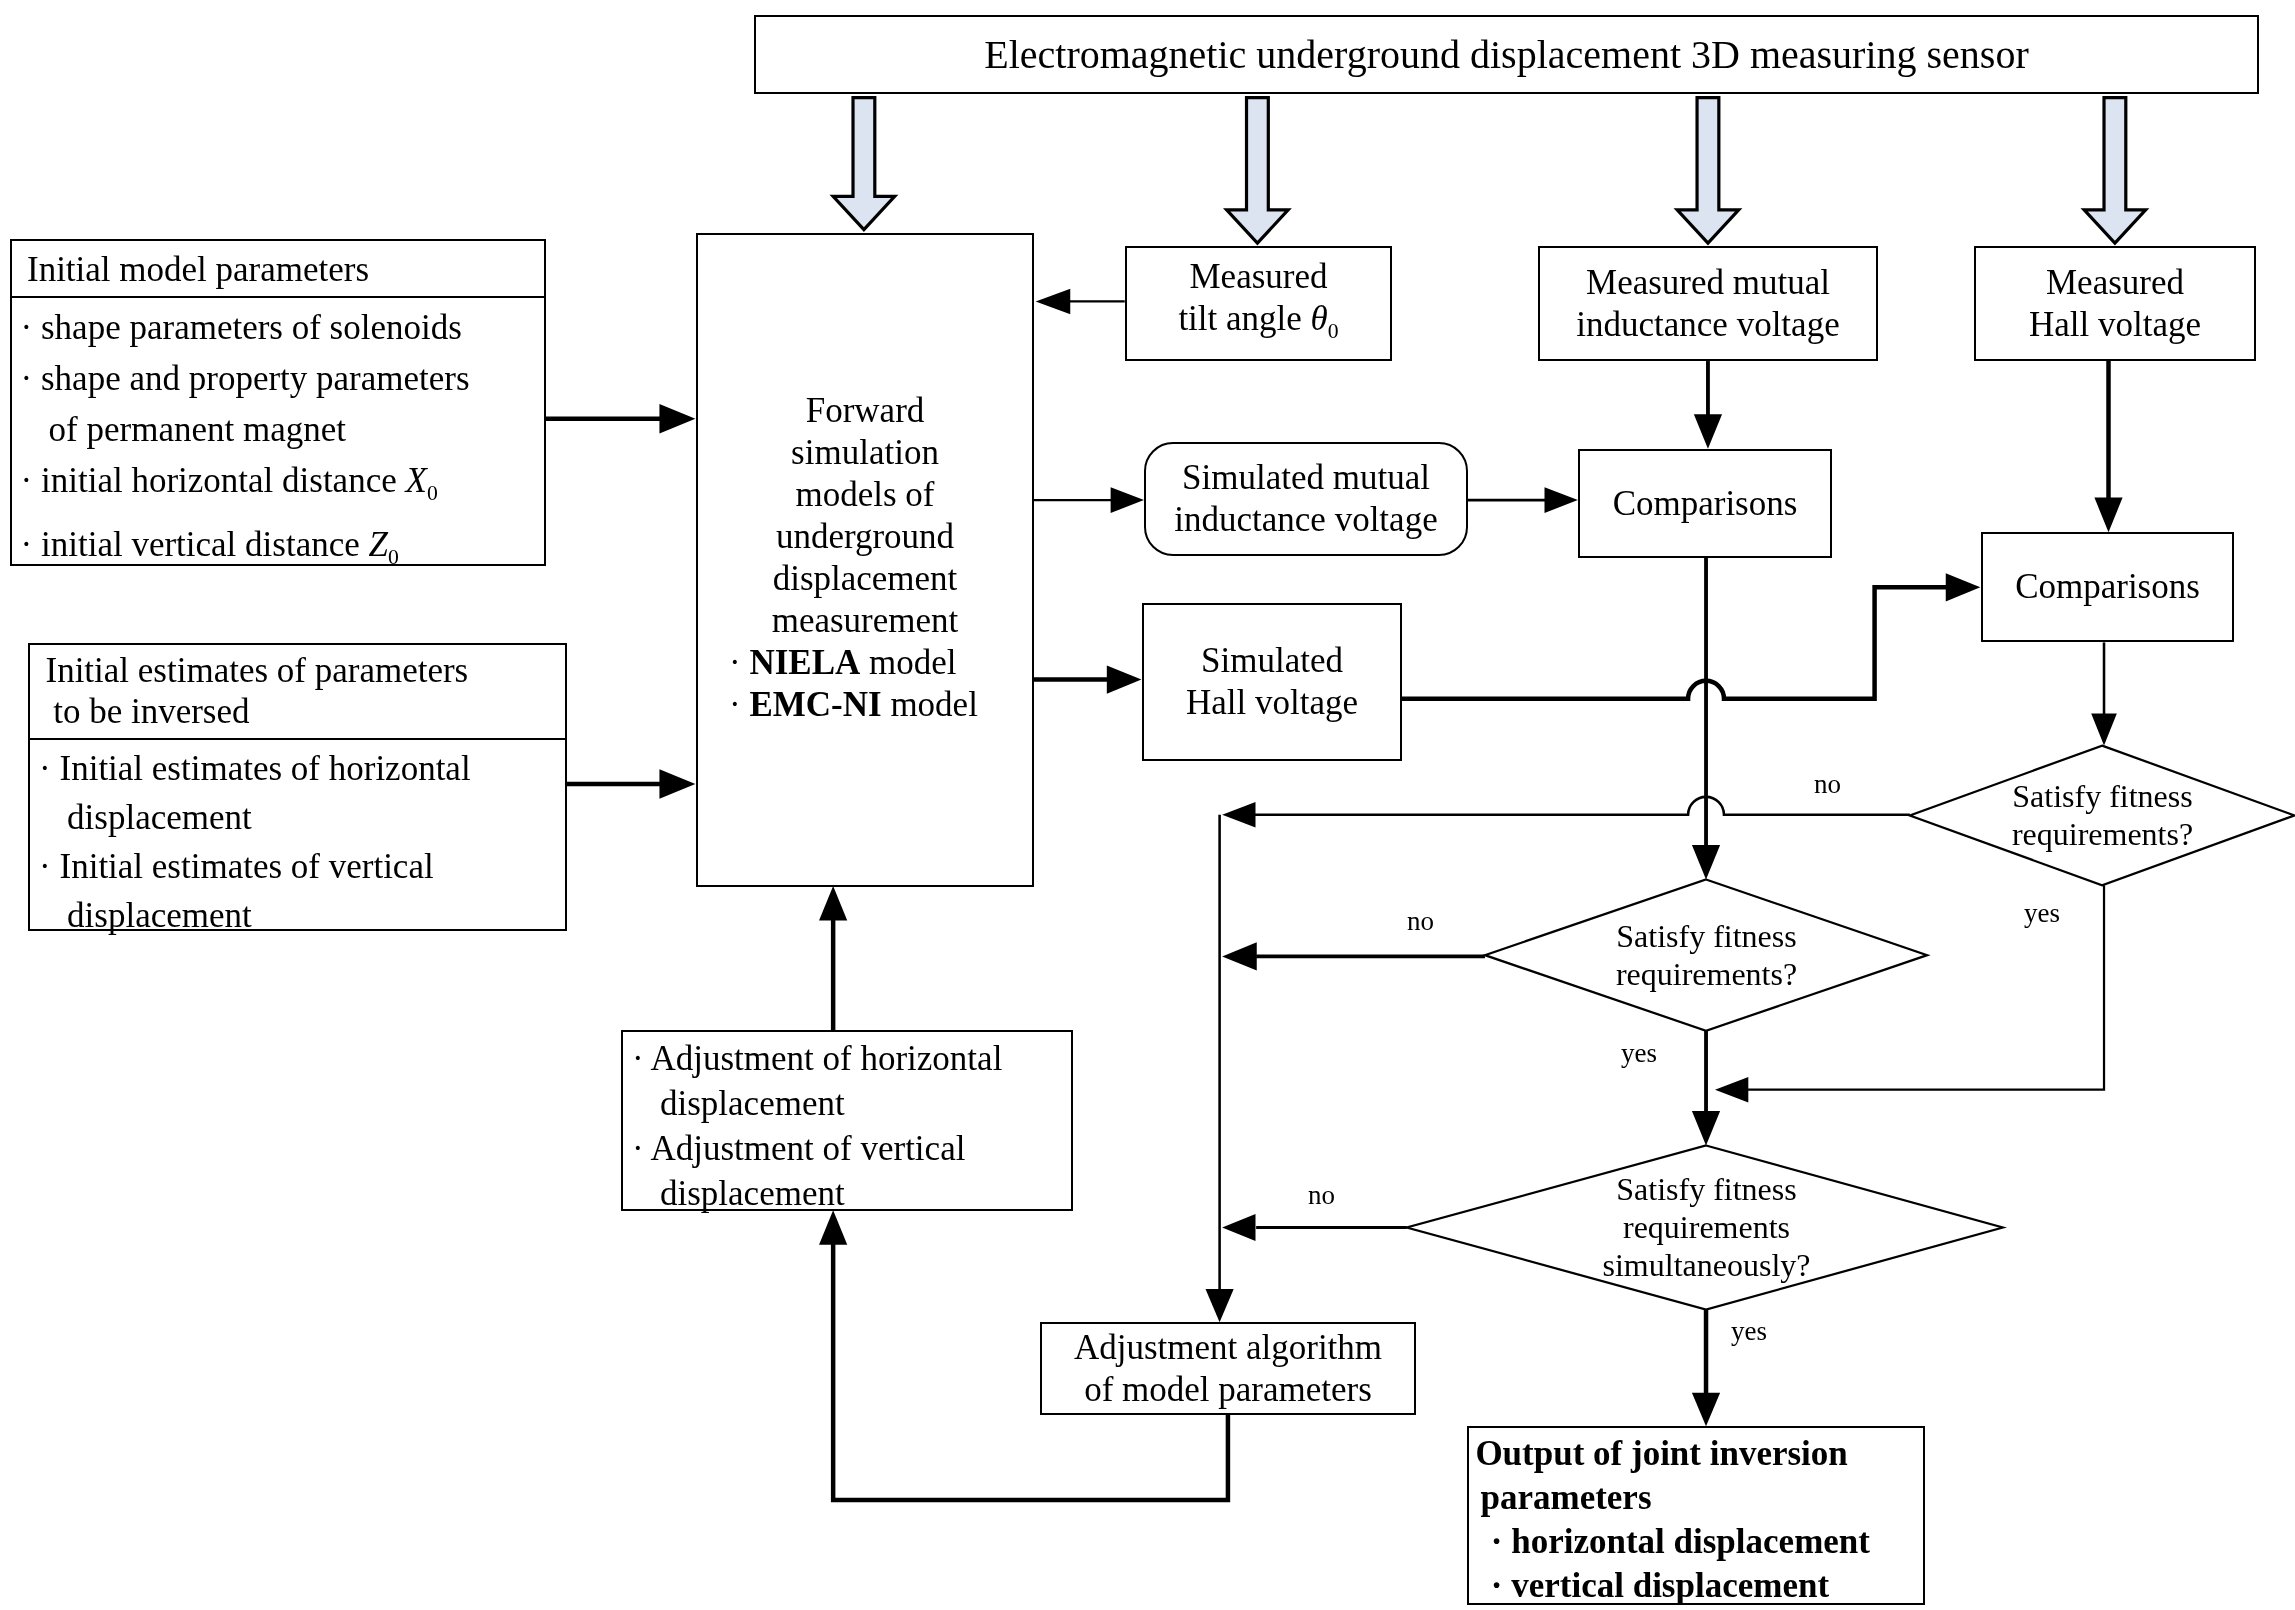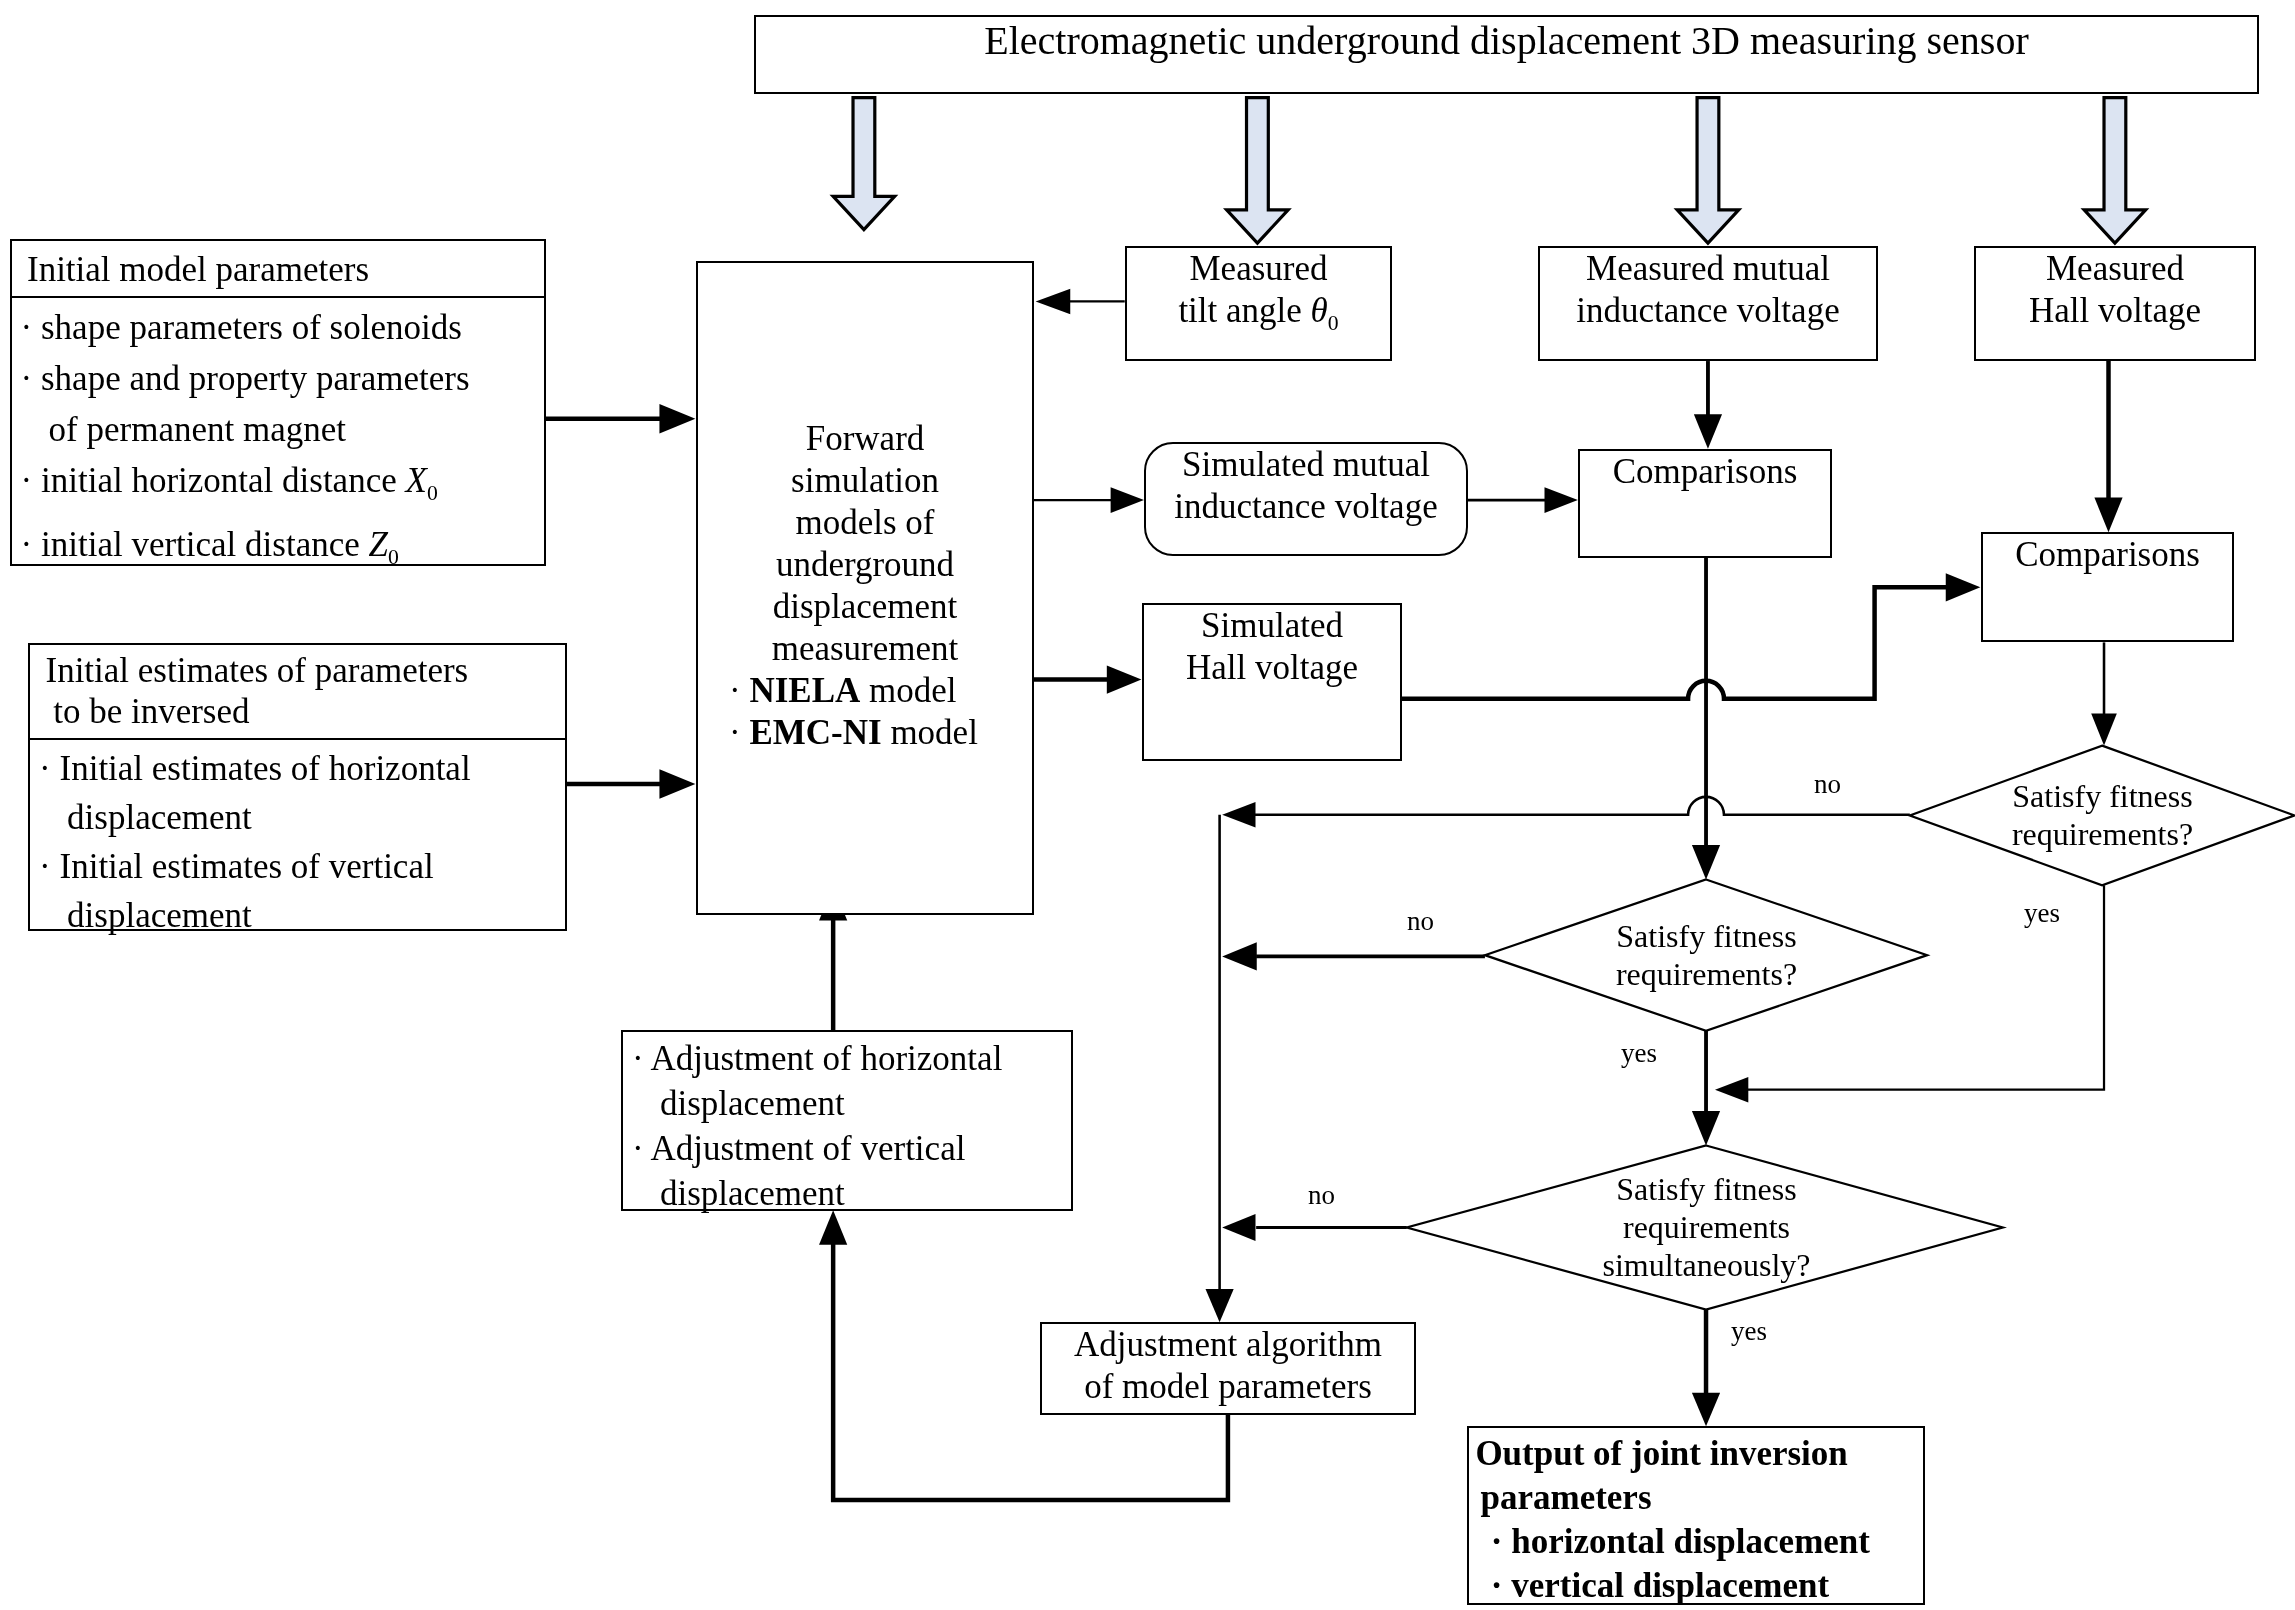--- a/index.html
+++ b/index.html
@@ -1,20 +1,20 @@
 <!DOCTYPE html>
 <html style="font-size:10.3px"><head>
 <meta charset="utf-8">
 <style>
   html,body{margin:0;padding:0;background:#ffffff;}
   #canvas{position:relative;width:2295px;height:1611px;background:#ffffff;
           font-family:"Liberation Serif","DejaVu Serif",serif;color:#000;}
   #wires{position:absolute;left:0;top:0;z-index:1;}
   .box{position:absolute;box-sizing:border-box;border:2.6px solid #000;background:#fff;z-index:2;}
-  .ctr{display:flex;flex-direction:column;align-items:center;text-align:center;}
+  .ctr{display:flex;flex-direction:column;justify-content:center;align-items:center;text-align:center;}
   .fs54{font-size:35px;line-height:42px;}
   .banner{font-size:40px;}
   .ttl{box-sizing:border-box;border-bottom:2.6px solid #000;padding:9px 0 6.4px 15.4px;font-size:35px;line-height:40px;}
   .blk{padding:3.8px 0 0 9px;font-size:35px;}
   .line{display:block;white-space:nowrap;}
   .cont{padding-left:28px;}
   .lh80 .line{line-height:51px;}
   .lh76 .line{line-height:49px;}
   .lh70 .line{line-height:45px;}
   .lh68 .line{line-height:44px;}
@@ -134,21 +134,21 @@
     <span class="line cont" style="padding-left:7.7px;">to be inversed</span>
   </div>
   <div class="blk lh76">
     <span class="line">· Initial estimates of horizontal</span>
     <span class="line cont">displacement</span>
     <span class="line">· Initial estimates of vertical</span>
     <span class="line cont">displacement</span>
   </div>
 </div>
 
-<div class="box ctr fs54 cbtext" style="left:696px;top:233px;width:338px;height:654px;margin-top:28px;">
+<div class="box ctr fs54 cbtext" style="left:696px;top:233px;width:338px;height:654px;">
   <span class="line">Forward</span>
   <span class="line">simulation</span>
   <span class="line">models of</span>
   <span class="line">underground</span>
   <span class="line">displacement</span>
   <span class="line">measurement</span>
   <span class="line cbullets"><span>· </span><span class="bold">NIELA</span><span> model</span></span>
   <span class="line cbullets"><span>· </span><span class="bold">EMC-NI</span><span> model</span></span>
 </div>
 

